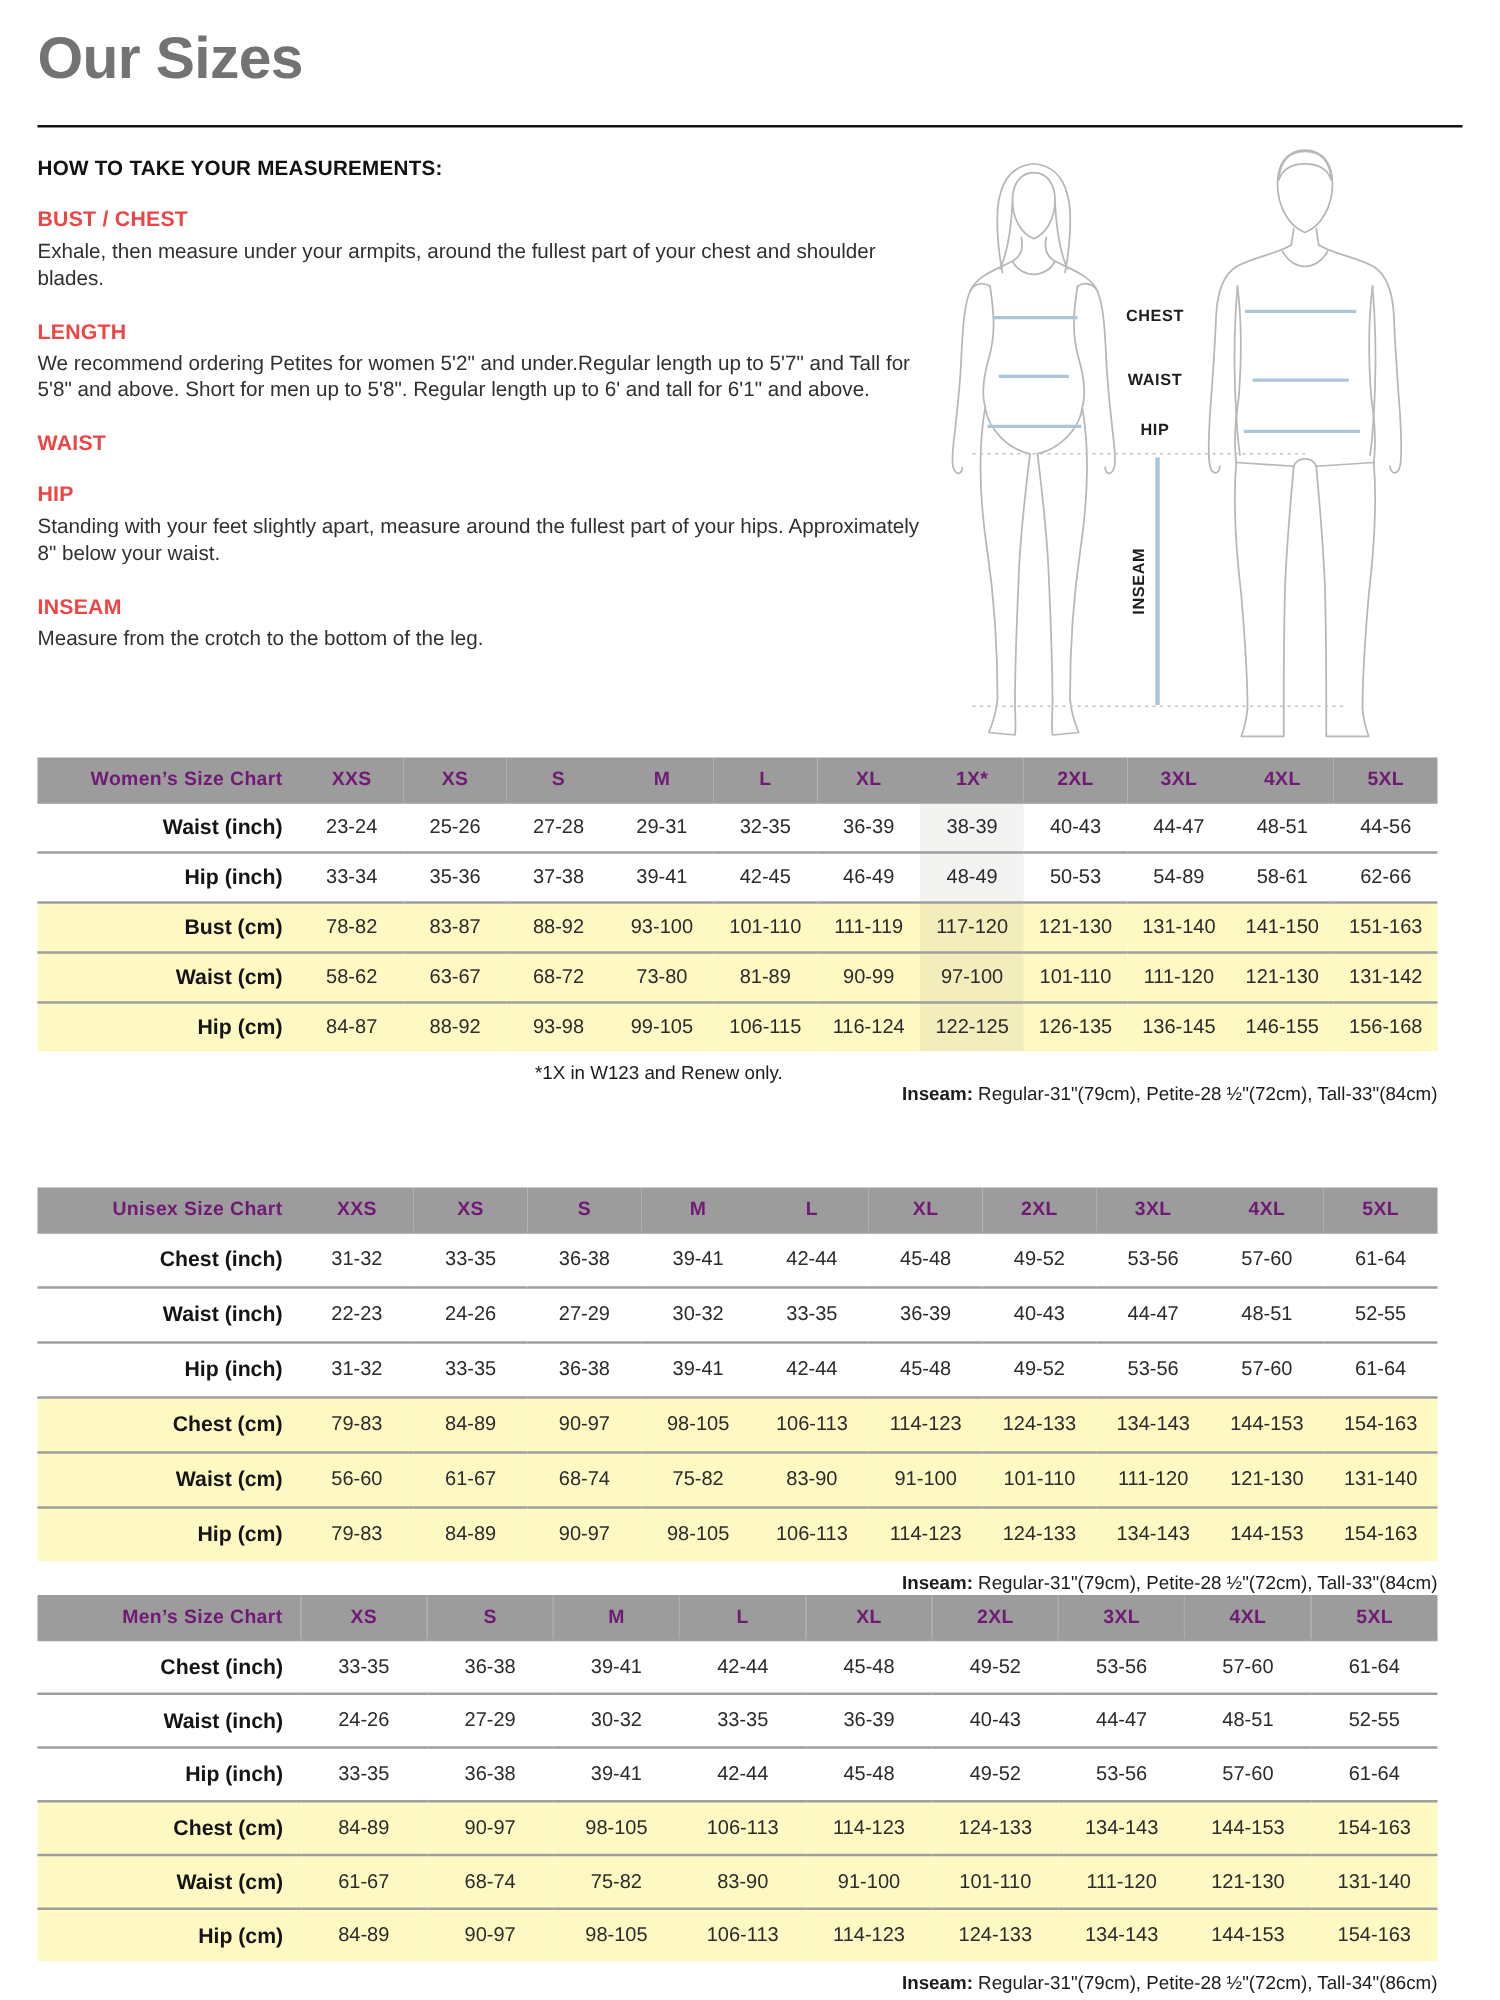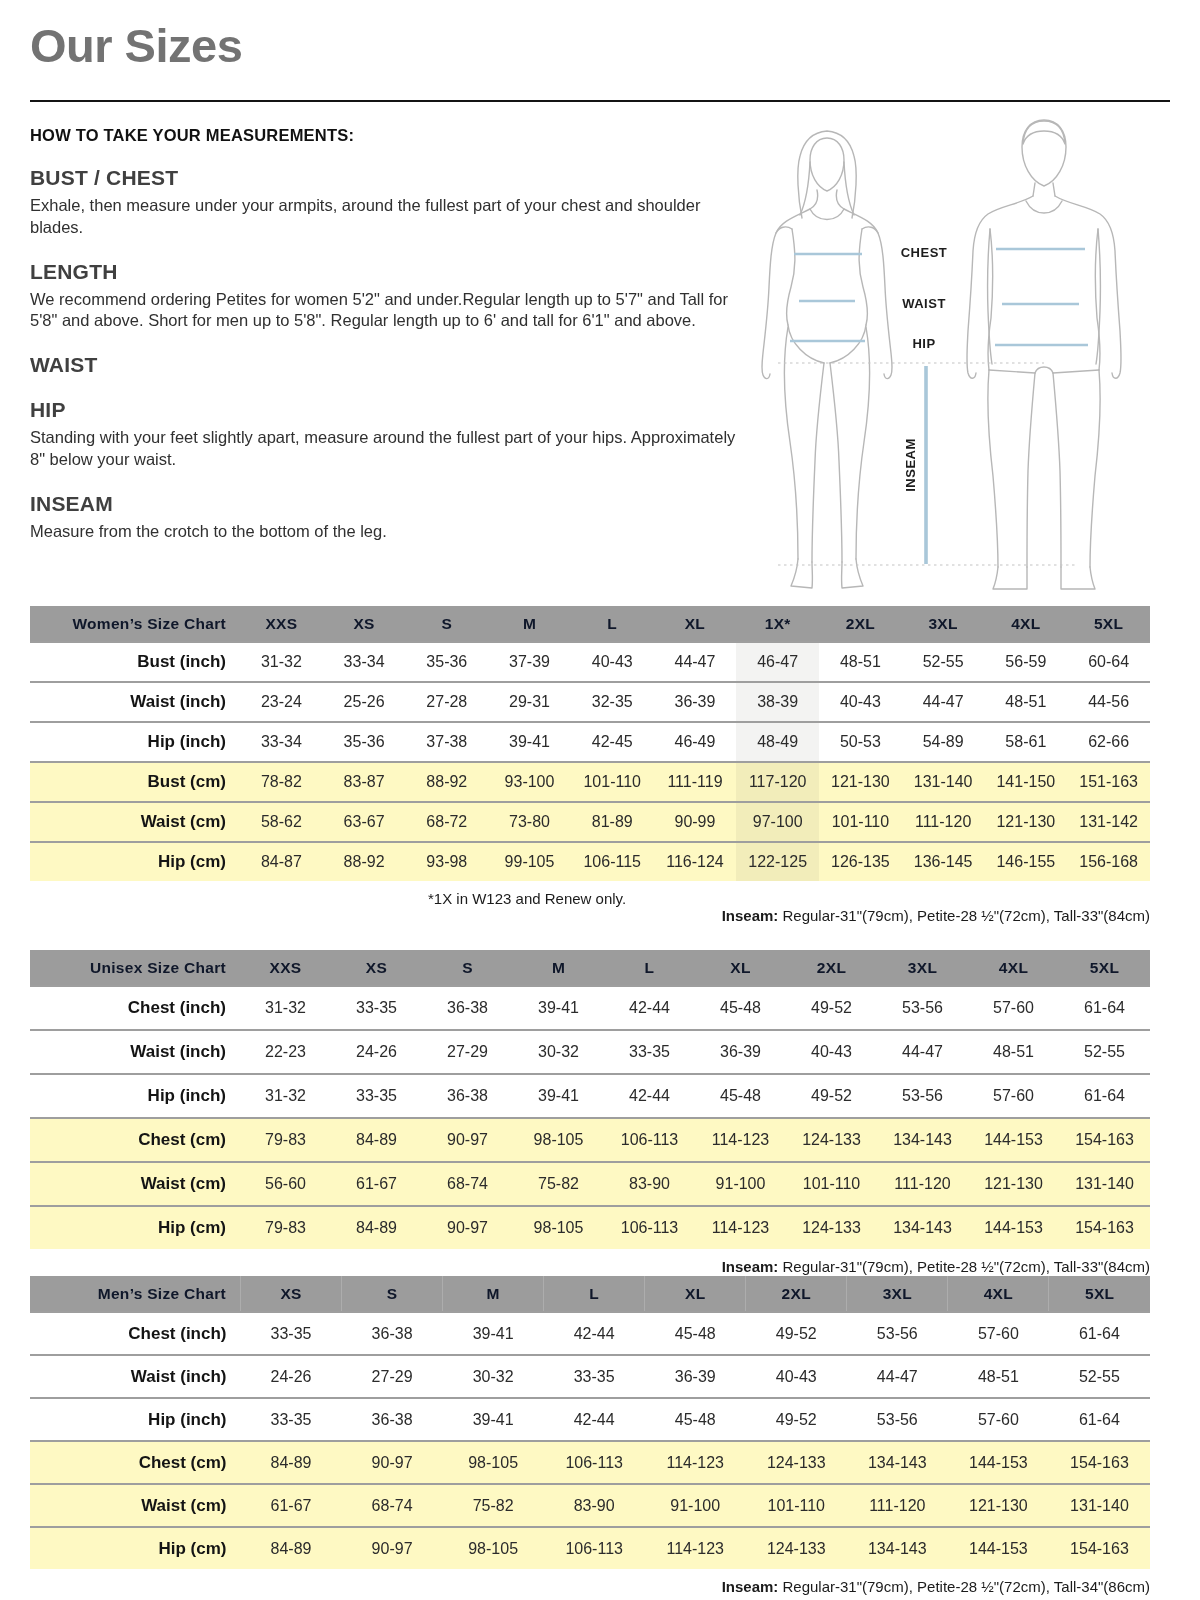--- a/index.html
+++ b/index.html
@@ -5,32 +5,32 @@
   html,body{margin:0;padding:0;background:#ffffff;}
   .page{position:relative;width:1200px;height:1600px;background:#ffffff;overflow:hidden;
         font-family:"Liberation Sans","DejaVu Sans",sans-serif;color:#1c1c1c;}
 
   .page-title{position:absolute;left:30px;top:18px;font-size:47px;font-weight:800;
               letter-spacing:-0.5px;color:#737373;margin:0;}
   .title-rule{position:absolute;left:30px;top:100px;width:1140px;height:2px;background:#141414;}
 
   .measure-col{position:absolute;left:30px;top:126px;width:716px;}
   .how-heading{font-size:16.5px;font-weight:700;letter-spacing:0.2px;color:#111;margin:0 0 20px 0;}
-  .m-section h3{font-size:21px;font-weight:700;letter-spacing:0.2px;color:#404040;margin:21px 0 5px 0;}
+  .m-section h3{font-size:17px;font-weight:700;letter-spacing:0.2px;color:#ef4444;margin:21px 0 5px 0;}
   .m-section p{font-size:16.5px;line-height:1.32;color:#303030;margin:0;}
 
   .diagram-wrap{position:absolute;left:731px;top:112px;width:422px;height:488px;}
 
   .table-block{position:absolute;left:30px;width:1120px;}
   .tb-women{top:606px;}
   .tb-unisex{top:950px;}
   .tb-men{top:1276px;}
 
   table.size-table{border-collapse:collapse;width:100%;table-layout:fixed;}
-  .size-table th{background:#9c9c9c;color:#0f172a;font-size:15.5px;font-weight:700;
+  .size-table th{background:#9c9c9c;color:#701a75;font-size:15.5px;font-weight:700;
                  height:33px;text-align:center;letter-spacing:0.3px;}
   .size-table th.tbl-title{text-align:right;padding-right:14px;width:195px;}
   .size-table td{text-align:center;font-size:16px;color:#2b2b2b;
                  border-top:2px solid #9e9e9e;background-clip:padding-box;}
   .size-table td.row-label{text-align:right;padding-right:14px;font-size:17px;
                            font-weight:700;color:#141414;}
   .size-table tr.shaded{background:#fef9c3;}
   .size-table td.hl{background:rgba(80,75,55,0.065);}
   .tb-women tbody td{height:36px;}
   .tb-unisex tbody td{height:40px;}
@@ -154,34 +154,20 @@
             <th>XL</th>
             <th>1X*</th>
             <th>2XL</th>
             <th>3XL</th>
             <th>4XL</th>
             <th>5XL</th>
           </tr>
         </thead>
         <tbody>
           <tr>
-            <td class="row-label">Bust (inch)</td>
-            <td>31-32</td>
-            <td>33-34</td>
-            <td>35-36</td>
-            <td>37-39</td>
-            <td>40-43</td>
-            <td>44-47</td>
-            <td class="hl">46-47</td>
-            <td>48-51</td>
-            <td>52-55</td>
-            <td>56-59</td>
-            <td>60-64</td>
-          </tr>
-          <tr>
             <td class="row-label">Waist (inch)</td>
             <td>23-24</td>
             <td>25-26</td>
             <td>27-28</td>
             <td>29-31</td>
             <td>32-35</td>
             <td>36-39</td>
             <td class="hl">38-39</td>
             <td>40-43</td>
             <td>44-47</td>

